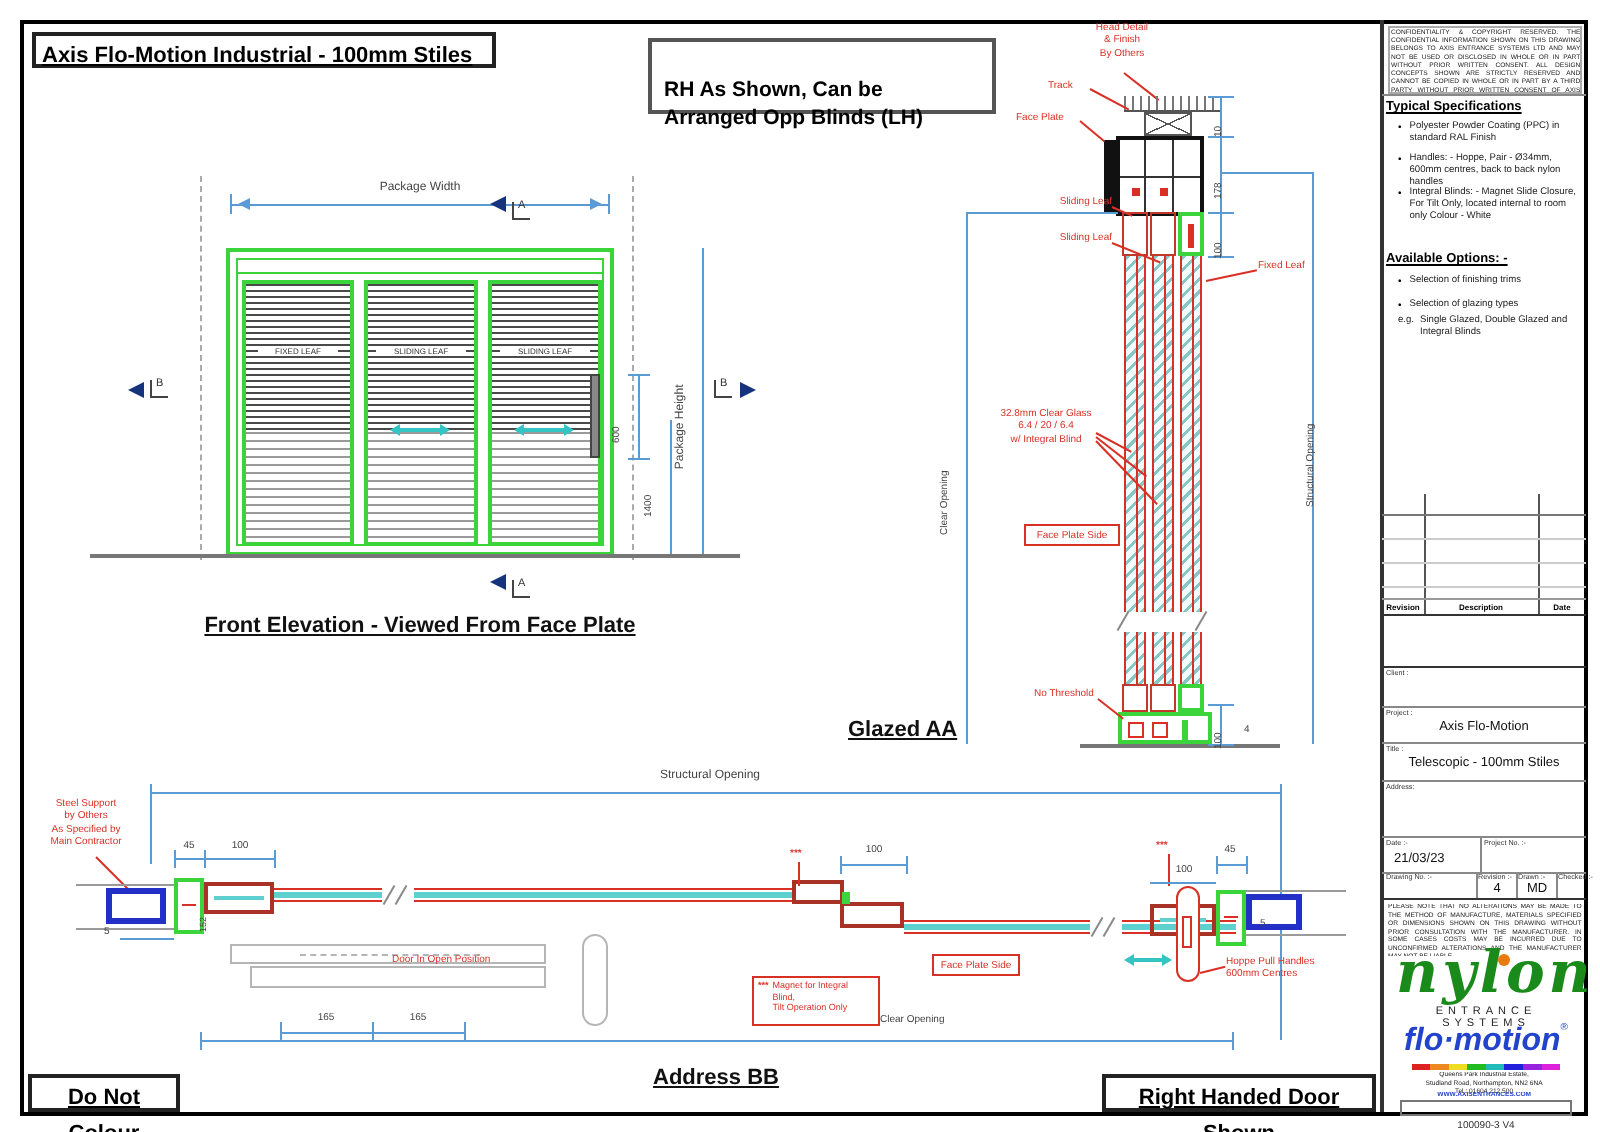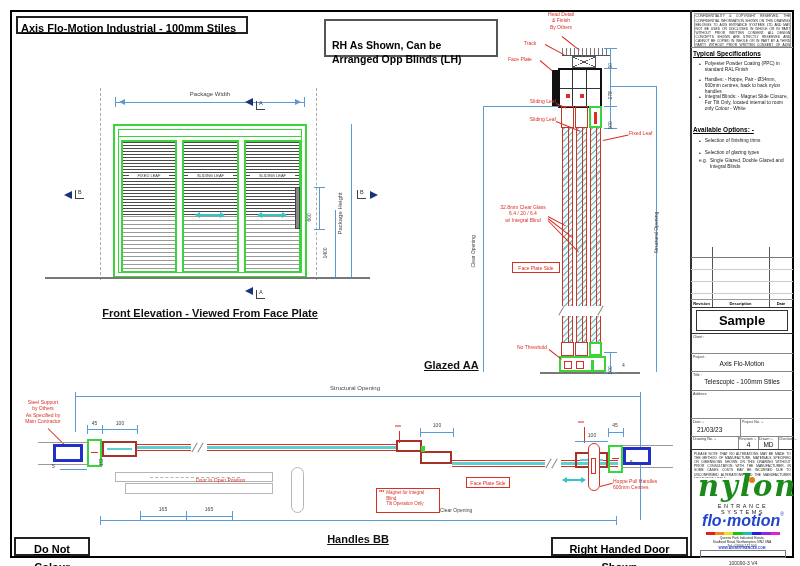--- a/index.html
+++ b/index.html
@@ -304,21 +304,21 @@
   <div class="a d5 ctr" style="left:578px;top:433px;width:28px;">100</div>
   <span class="a d5" style="left:630px;top:460px;">5</span>
 
   <div class="a" style="left:588px;top:443px;width:12px;height:48px;border:1.5px solid #d93025;border-radius:6px;background:#fff;"></div>
   <div class="a" style="left:591px;top:458px;width:5px;height:16px;border:1px solid #d93025;"></div>
   <div class="a r5 pre" style="left:613px;top:478px;width:60px;">Hoppe Pull Handles
 600mm Centres</div>
   <div class="a ld" style="left:600px;top:486px;width:13px;transform:rotate(-14deg);"></div>
   <div class="a slidearrow" style="left:564px;top:479px;width:20px;border-top-color:#35c4c4;"></div>
 
-  <div class="a cap ctr" style="left:318px;top:533px;width:80px;">Handles BB</div>
+  <div class="a cap ctr" style="left:318px;top:533px;width:80px;">Address BB</div>
 
   <div class="a ctr" style="left:14px;top:537px;width:76px;height:19px;border:2px solid #222;">
     <span style="font-weight:bold;font-size:11px;text-decoration:underline;line-height:15px;">Do Not Colour</span>
   </div>
   <div class="a ctr" style="left:551px;top:537px;width:137px;height:19px;border:2px solid #222;">
     <span style="font-weight:bold;font-size:11px;text-decoration:underline;line-height:15px;">Right Handed Door Shown</span>
   </div>
 
   <div class="a" style="left:694px;top:13px;width:97px;height:34px;border:1px solid #aaa;overflow:hidden;">
     <div class="fp" style="width:172px;padding:1px;">CONFIDENTIALITY &amp; COPYRIGHT RESERVED. THE CONFIDENTIAL INFORMATION SHOWN ON THIS DRAWING BELONGS TO AXIS ENTRANCE SYSTEMS LTD AND MAY NOT BE USED OR DISCLOSED IN WHOLE OR IN PART WITHOUT PRIOR WRITTEN CONSENT. ALL DESIGN CONCEPTS SHOWN ARE STRICTLY RESERVED AND CANNOT BE COPIED IN WHOLE OR IN PART BY A THIRD PARTY WITHOUT PRIOR WRITTEN CONSENT OF AXIS ENTRANCE SYSTEMS LTD.</div>
@@ -360,23 +360,20 @@
     <div class="a" style="left:0;top:22px;width:102px;height:1px;background:#ccc;"></div>
     <div class="a" style="left:0;top:34px;width:102px;height:1px;background:#ccc;"></div>
     <div class="a" style="left:0;top:46px;width:102px;height:1px;background:#ccc;"></div>
     <div class="a" style="left:0;top:52px;width:102px;height:1px;background:#999;"></div>
     <div class="a ctr" style="left:0;top:54px;width:21px;font-size:4px;font-weight:bold;">Revision</div>
     <div class="a ctr" style="left:21px;top:54px;width:57px;font-size:4px;font-weight:bold;">Description</div>
     <div class="a ctr" style="left:78px;top:54px;width:24px;font-size:4px;font-weight:bold;">Date</div>
   </div>
 
   <div class="a kl" style="left:691px;top:307px;width:102px;height:1px;"></div>
-  <div class="a ctr" style="left:696px;top:310px;width:92px;height:21px;border:1.5px solid #333;">
-    <span style="font-weight:bold;font-size:13px;line-height:19px;">Sample</span>
-  </div>
   <div class="a kl" style="left:691px;top:333px;width:102px;height:1px;"></div>
 
   <div class="a lab35" style="left:693px;top:335px;">Client :</div>
   <div class="a" style="left:691px;top:353px;width:102px;height:1px;background:#888;"></div>
 
   <div class="a lab35" style="left:693px;top:355px;">Project :</div>
   <div class="a ctr" style="left:691px;top:360px;width:102px;font-size:6.5px;color:#111;">Axis Flo-Motion</div>
   <div class="a" style="left:691px;top:371px;width:102px;height:1px;background:#888;"></div>
 
   <div class="a lab35" style="left:693px;top:373px;">Title :</div>

